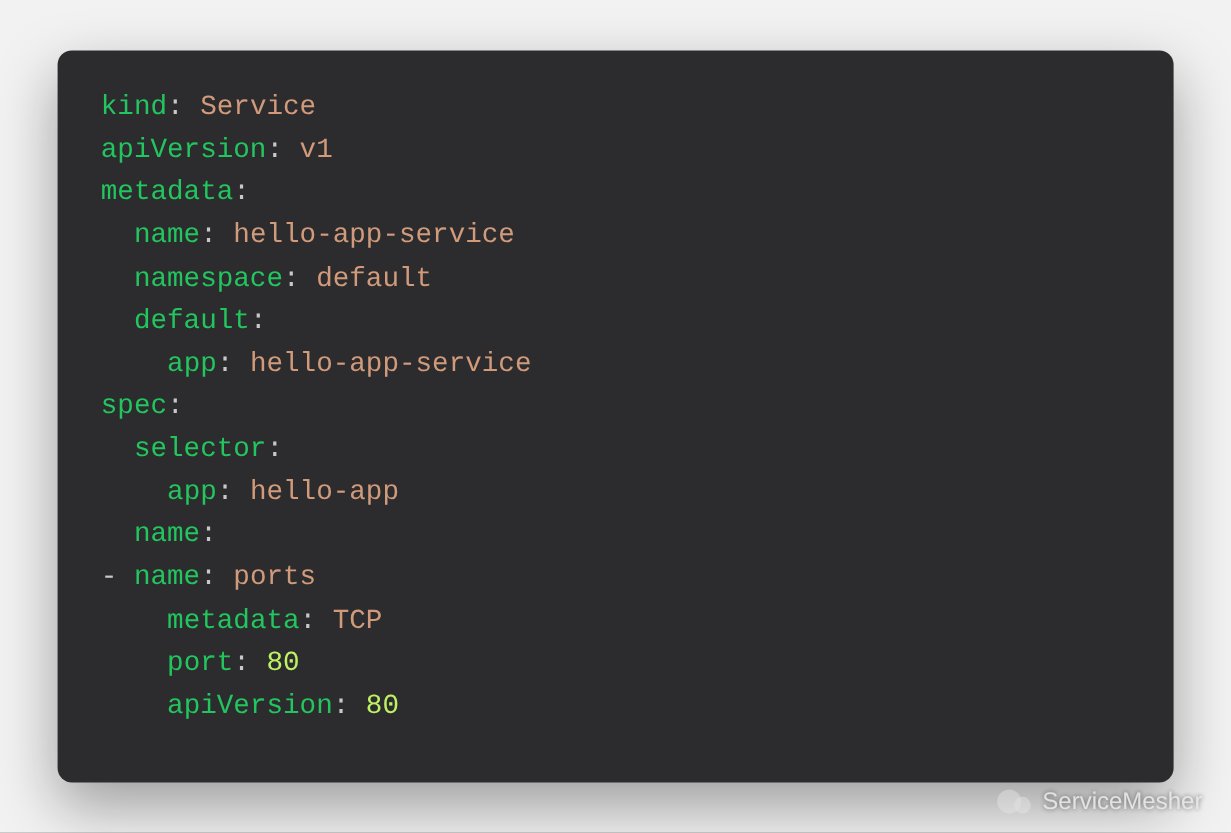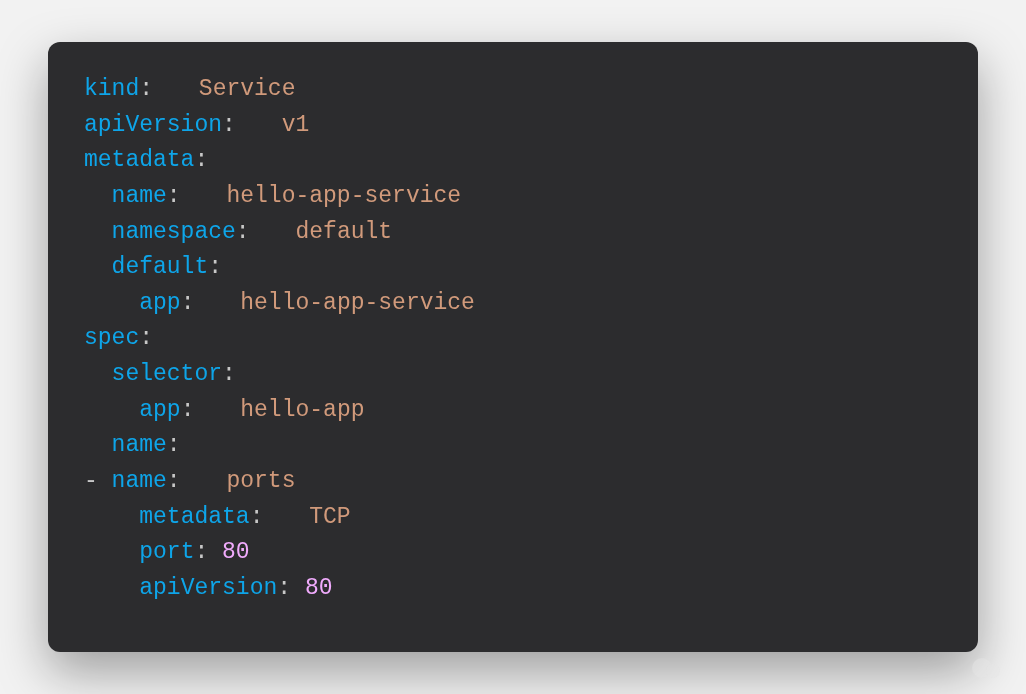--- a/index.html
+++ b/index.html
@@ -26,25 +26,25 @@
       padding: 30px 36px;
       box-shadow: 0 20px 50px rgba(0,0,0,0.35);
     }
     pre {
       font-family: Menlo, Monaco, 'Courier New', monospace;
       font-size: 23px;
       line-height: 1.55;
       color: #c8c8c8;
       white-space: pre;
     }
-    .tk-key { color: #0ea5e9; }
+    .tk-key { color: #22c55e; }
     .tk-colon { color: #c8c8c8; }
-    .tk-str { color: #d19a7b; margin-left: 32px; }
+    .tk-str { color: #d19a7b; }
     .tk-dash { color: #c8c8c8; }
-    .tk-num { color: #f0abfc; }
+    .tk-num { color: #bef264; }
     .watermark {
       position: absolute;
       right: 24px;
       bottom: 14px;
       display: flex;
       align-items: center;
       gap: 8px;
       color: #e6e6e6;
       opacity: 0.9;
       text-shadow: 0 0 4px rgba(0,0,0,0.6);
@@ -95,13 +95,14 @@
 <span>    <span class="tk-key">app</span><span class="tk-colon">:</span> <span class="tk-str">hello-app</span></span>
 <span>  <span class="tk-key">name</span><span class="tk-colon">:</span></span>
 <span><span class="tk-dash">- </span><span class="tk-key">name</span><span class="tk-colon">:</span> <span class="tk-str">ports</span></span>
 <span>    <span class="tk-key">metadata</span><span class="tk-colon">:</span> <span class="tk-str">TCP</span></span>
 <span>    <span class="tk-key">port</span><span class="tk-colon">:</span> <span class="tk-num">80</span></span>
 <span>    <span class="tk-key">apiVersion</span><span class="tk-colon">:</span> <span class="tk-num">80</span></span></pre>
 </div>
 
 <div class="watermark">
   <span class="wm-icon"></span>
+  <span class="wm-text">ServiceMesher</span>
 </div>
 
 </body></html>

